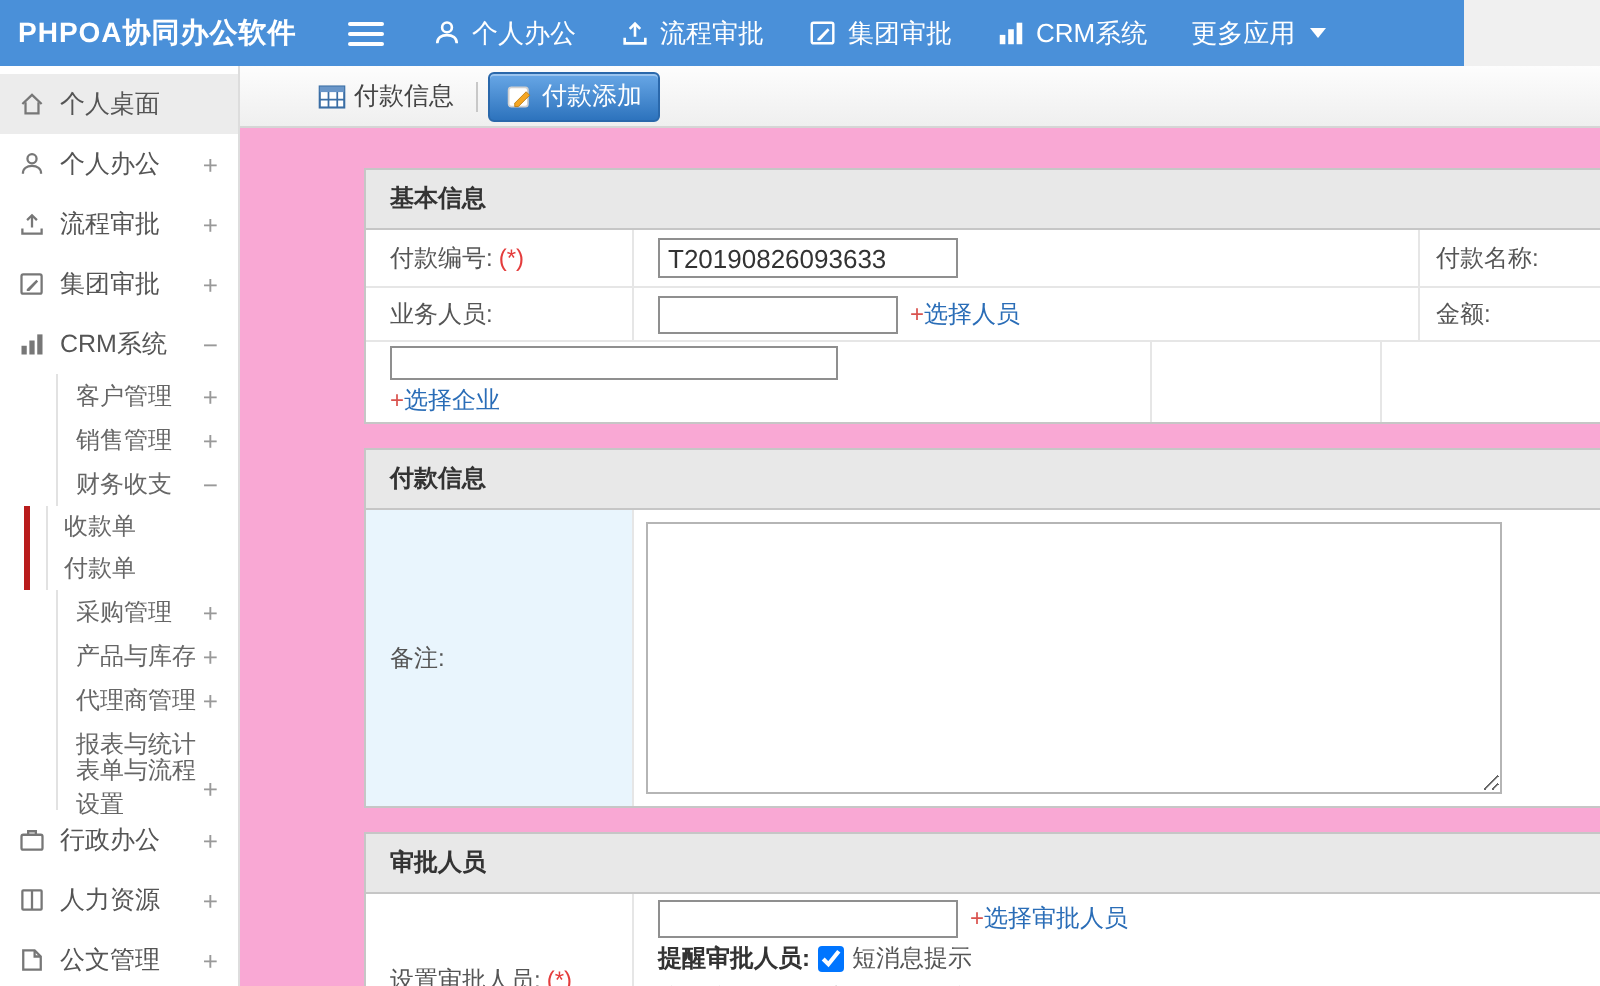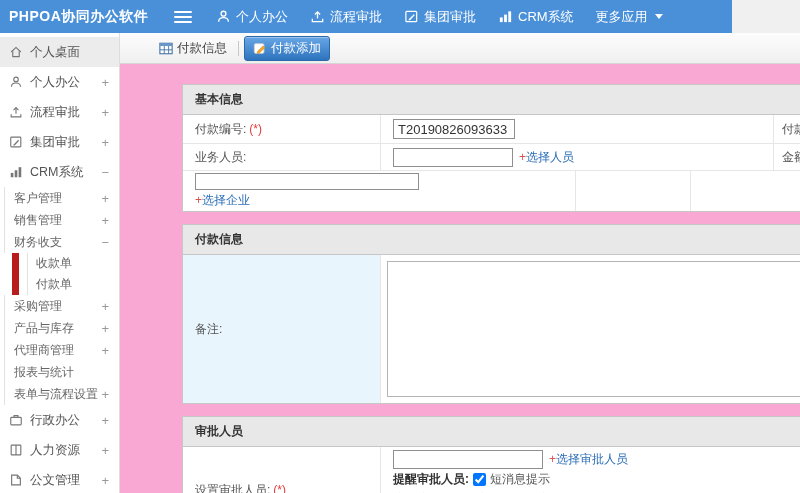--- a/index.html
+++ b/index.html
@@ -17,54 +17,54 @@
   .hamburger span { display:block; height:2px; background:#fff; border-radius:1px; }
   .nav { display:flex; margin-left:24px; gap:22px; align-items:center; }
   .nav-item { display:flex; align-items:center; gap:5px; font-size:13px; cursor:pointer; white-space:nowrap; }
   .caret { width:0; height:0; border-left:4px solid transparent; border-right:4px solid transparent; border-top:5px solid #fff; margin-left:2px; }
   
   .sidebar { position:absolute; top:33px; left:0; width:120px; height:460px;
     background:#fff; border-right:1px solid #ddd; padding-top:4px; overflow:hidden; }
   .s0 { height:30px; display:flex; align-items:center; padding:0 10px 0 9px; gap:7px; cursor:pointer; color:#555; font-size:12.5px; }
   .s0.active { background:#ececec; }
   .stoggle { margin-left:auto; color:#999; font-size:13px; }
-  .s1 { height:22px; display:flex; align-items:center; margin-left:4px; border-left:1px solid #e2e2e2;
+  .s1 { height:22px; display:flex; align-items:center; margin-left:28px; border-left:1px solid #e2e2e2;
         padding:0 10px 0 9px; color:#666; cursor:pointer; }
-  .s2 { height:21px; display:flex; align-items:center; margin-left:12px; border-left:7px solid #b91c1c;
+  .s2 { height:21px; display:flex; align-items:center; margin-left:12px; border-left:3px solid #b91c1c;
         padding:0 10px 0 17px; color:#666; cursor:pointer; position:relative; }
   .s2::before { content:""; position:absolute; left:8px; top:0; bottom:0; width:1px; background:#e2e2e2; }
   
   .tabstrip { position:absolute; top:33px; left:120px; width:680px; height:31px;
     background:linear-gradient(#fdfdfd,#efefef); border-bottom:1px solid #d5d5d5;
     display:flex; align-items:center; padding-left:33px; }
   .tab { display:flex; align-items:center; gap:4px; color:#444; font-size:12.5px; cursor:pointer; padding:4px 6px; white-space:nowrap; }
   .tabsep { width:1px; height:15px; background:#c8c8c8; margin:0 5px; }
   .tab.active { background:linear-gradient(#68a7e6,#2d73bd); border:1px solid #2a68ab; border-radius:3px;
     color:#fff; padding:3px 8px; box-shadow:inset 0 1px 0 rgba(255,255,255,.35); }
   
   .content { position:absolute; top:64px; left:120px; width:680px; height:429px; background:#f9a8d4; overflow:hidden; }
   .formwrap { margin:20px 0 0 62px; width:933px; }
   .sec { background:#fff; border:1px solid #c6c6c6; margin-bottom:12px; }
   .sec-h { background:#e8e8e8; border-bottom:1px solid #c6c6c6; padding:6px 12px; font-weight:bold; color:#333; }
   .frow { display:flex; border-bottom:1px solid #e6e6e6; background:#fff; }
   .frow:last-child { border-bottom:none; }
-  .c-label { flex:none; width:198px; padding-left:12px; display:flex; align-items:center; gap:3px;
+  .c-label { flex:none; width:134px; padding-left:12px; display:flex; align-items:center; gap:3px;
     border-right:1px solid #e6e6e6; color:#555; }
   .c-label.blue { background:#e9f5fd; }
   .c-field { flex:none; width:393px; padding:4px 0 4px 12px; border-right:1px solid #e6e6e6;
     display:flex; flex-direction:column; justify-content:center; gap:2px; }
   .c-label2 { flex:none; width:115px; padding-left:8px; display:flex; align-items:center; gap:3px;
     border-right:1px solid #e6e6e6; color:#555; overflow:hidden; white-space:nowrap; }
   .c-field2 { flex:1; }
   .r1 { height:29px; } .r2 { height:27px; } .r3 { height:40px; }
   .rremark { height:148px; }
   .rapproval { height:86px; }
   .req { color:#e43c3c; }
   input.txt { border:1px solid #8f8f8f; font:13px "Liberation Sans",sans-serif; padding:0 4px; color:#333; background:#fff; }
-  .in-payno { width:122px; height:22px; }
+  .in-payno { width:150px; height:22px; }
   .in-biz { width:120px; height:19px; background:#e9e9e9; border:1px solid #a3a3a3; }
   .in-supplier { width:224px; height:22px; border:1px solid #a3a3a3; }
   .in-approver { width:150px; height:19px; border:1px solid #a3a3a3; }
   .inline { display:flex; align-items:center; gap:6px; }
   .link { cursor:pointer; text-decoration:none; font-size:12px; white-space:nowrap; }
   .link .plus { color:#d9534f; }
   .link .ltext { color:#2a6db7; }
   textarea.remark { width:428px; height:136px; border:1px solid #b5b5b5; resize:both;
     font:12px "Liberation Sans",sans-serif; margin-top:2px; }
   .approval-field { padding:3px 0 0 12px; display:block; }

